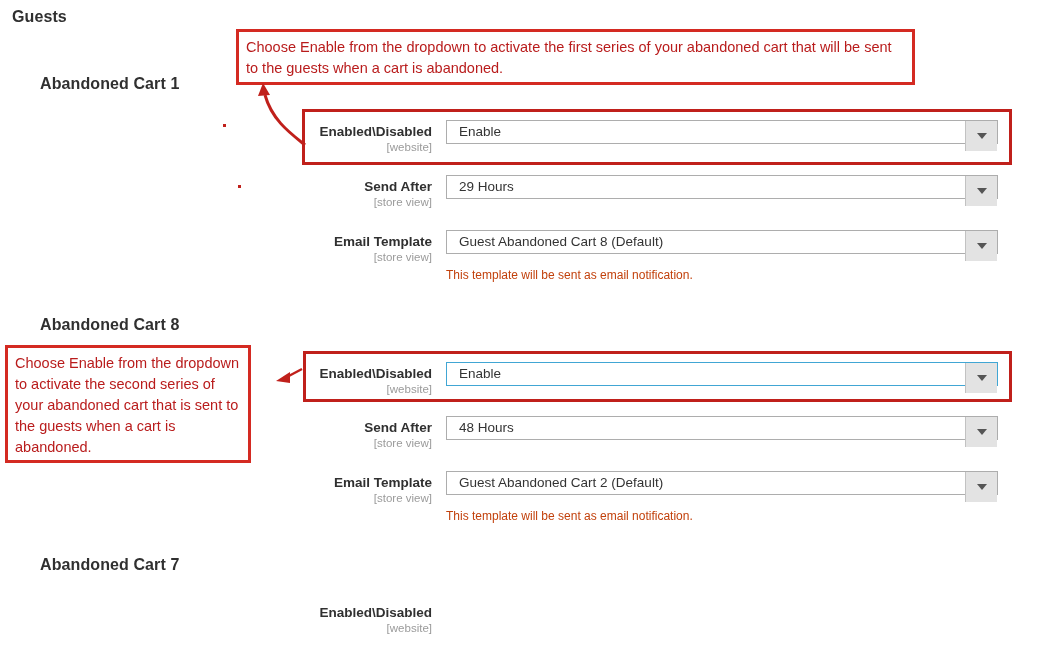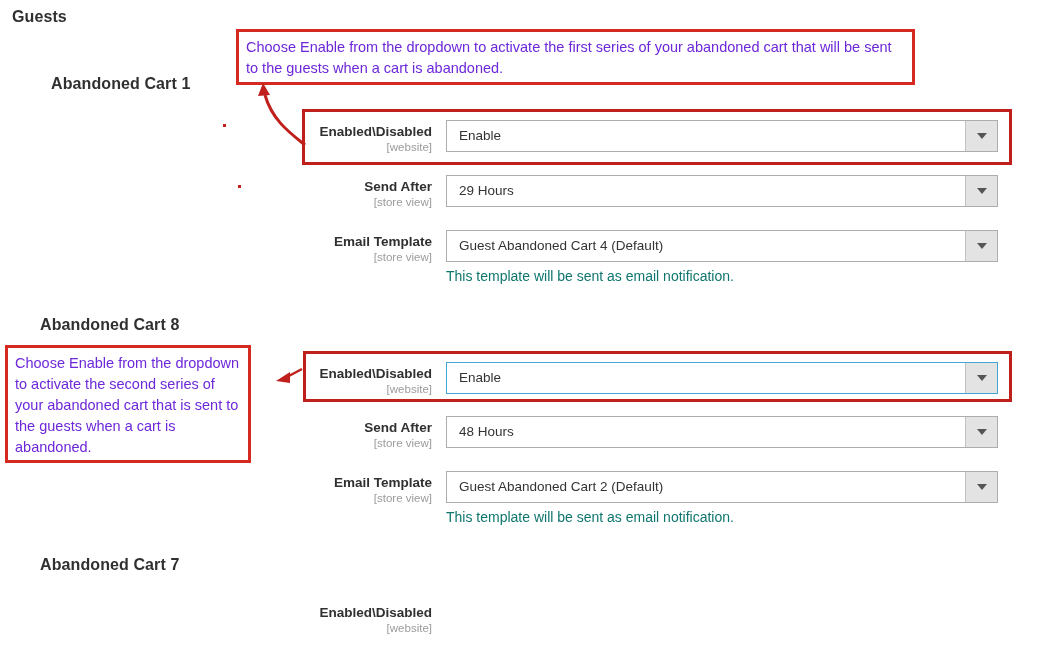--- a/index.html
+++ b/index.html
@@ -19,21 +19,21 @@
   
   .section-title {
     position: absolute;
     font-size: 16px;
     font-weight: bold;
     color: #303030;
     letter-spacing: 0.1px;
     white-space: nowrap;
   }
   #guests-heading { left: 12px; top: 8px; }
-  #cart1-heading { left: 51px; top: 75px; }
+  #cart1-heading { left: 40px; top: 75px; }
   #cart2-heading { left: 40px; top: 316px; }
   #cart3-heading { left: 40px; top: 556px; }
 
   
   .field-row {
     position: absolute;
     display: flex;
     align-items: center;
   }
   .field-label {
@@ -56,21 +56,21 @@
     color: #9b9b9b;
     margin-top: 1px;
   }
   .select-wrap {
     position: relative;
     width: 552px;
     height: 32px;
   }
   .sel {
     width: 100%;
-    height: 32px;
+    height: 24px;
     border: 1px solid #adadad;
     background: #ffffff;
     display: flex;
     align-items: center;
     padding-left: 12px;
     font-size: 13.5px;
     color: #333333;
   }
   .sel.focused { border-color: #41a6d4; }
   .arrow-btn {
@@ -87,30 +87,30 @@
   }
   .arrow-btn .caret {
     width: 0; height: 0;
     border-left: 5px solid transparent;
     border-right: 5px solid transparent;
     border-top: 6px solid #555555;
   }
   .field-note {
     position: absolute;
     left: 446px;
-    font-size: 14px;
-    color: #0f766e;
+    font-size: 12px;
+    color: #c2410c;
   }
 
   
   .ann-box {
     position: absolute;
     border: 3px solid #d42a22;
     background: transparent;
-    color: #6d28d9;
+    color: #b91c1c;
     font-size: 14.5px;
     line-height: 1.45;
     padding: 5px 7px;
   }
   .highlight-box {
     position: absolute;
     border: 3px solid #c0201b;
     pointer-events: none;
   }
   .red-dot {
@@ -165,21 +165,21 @@
         </div>
     </div>
   </div>
 
   <div class="field-row" style="left:311px; top:228px;">
     <div class="field-label">
       <span class="lbl">Email Template</span>
       <span class="scope">[store view]</span>
     </div>
     <div class="select-wrap">
-      <div class="sel">Guest Abandoned Cart 4 (Default)</div>
+      <div class="sel">Guest Abandoned Cart 8 (Default)</div>
       <div class="arrow-btn">
           <i class="caret"></i>
         </div>
     </div>
   </div>
 
   <div class="field-note" style="top:268px;">This template will be sent as email notification.</div>
 
   <div class="field-row" style="left:311px; top:360px;">
     <div class="field-label">

